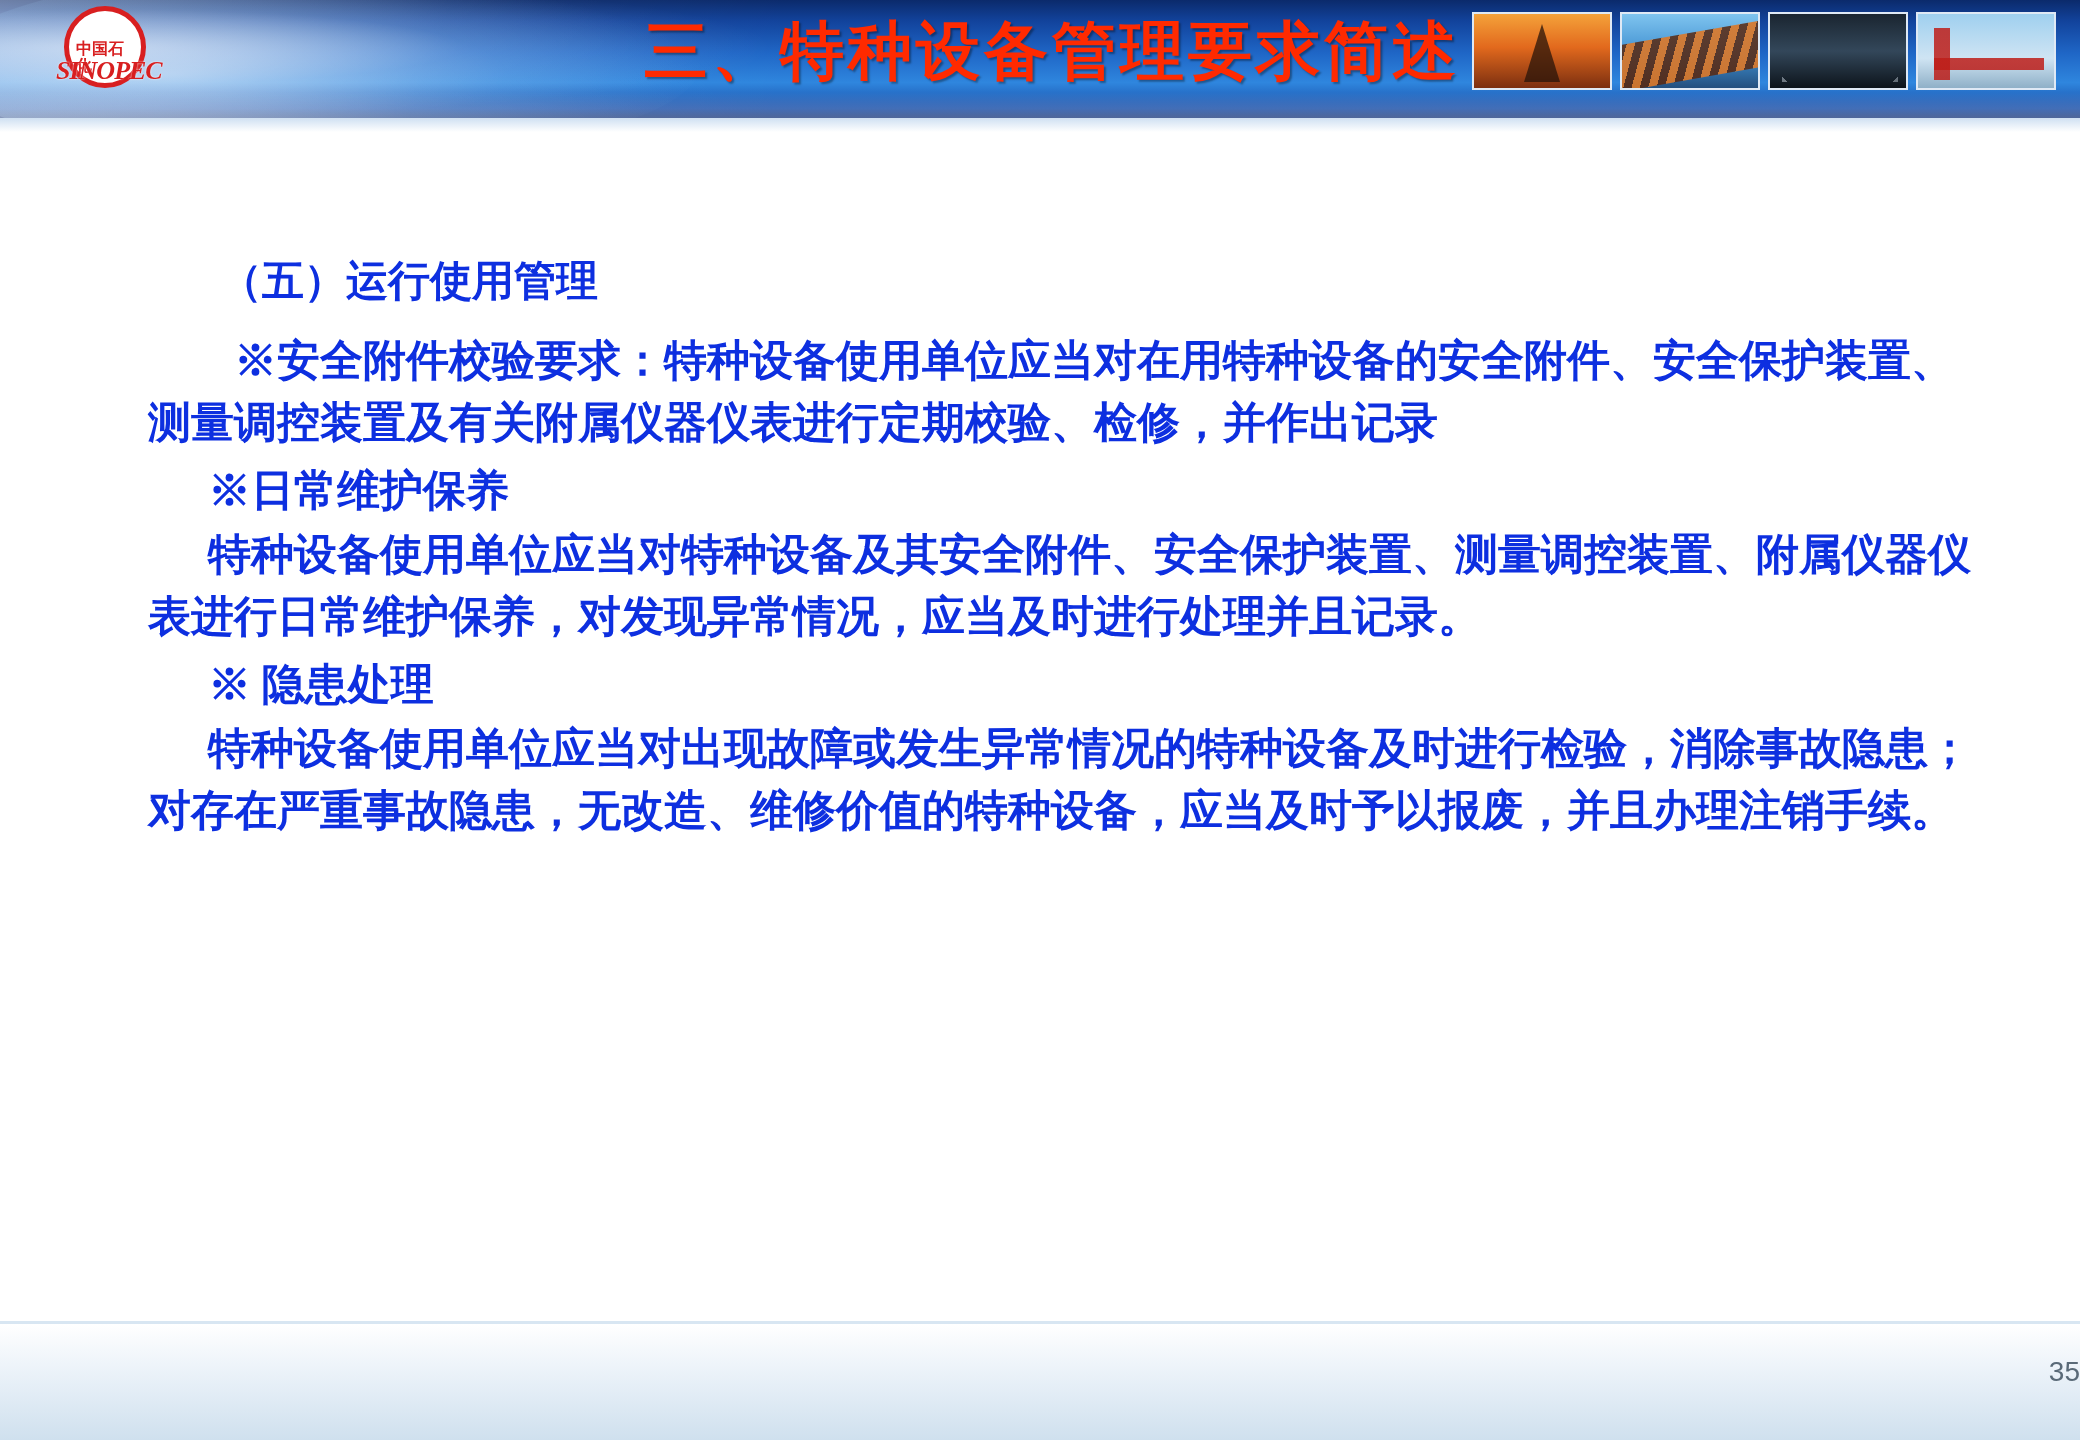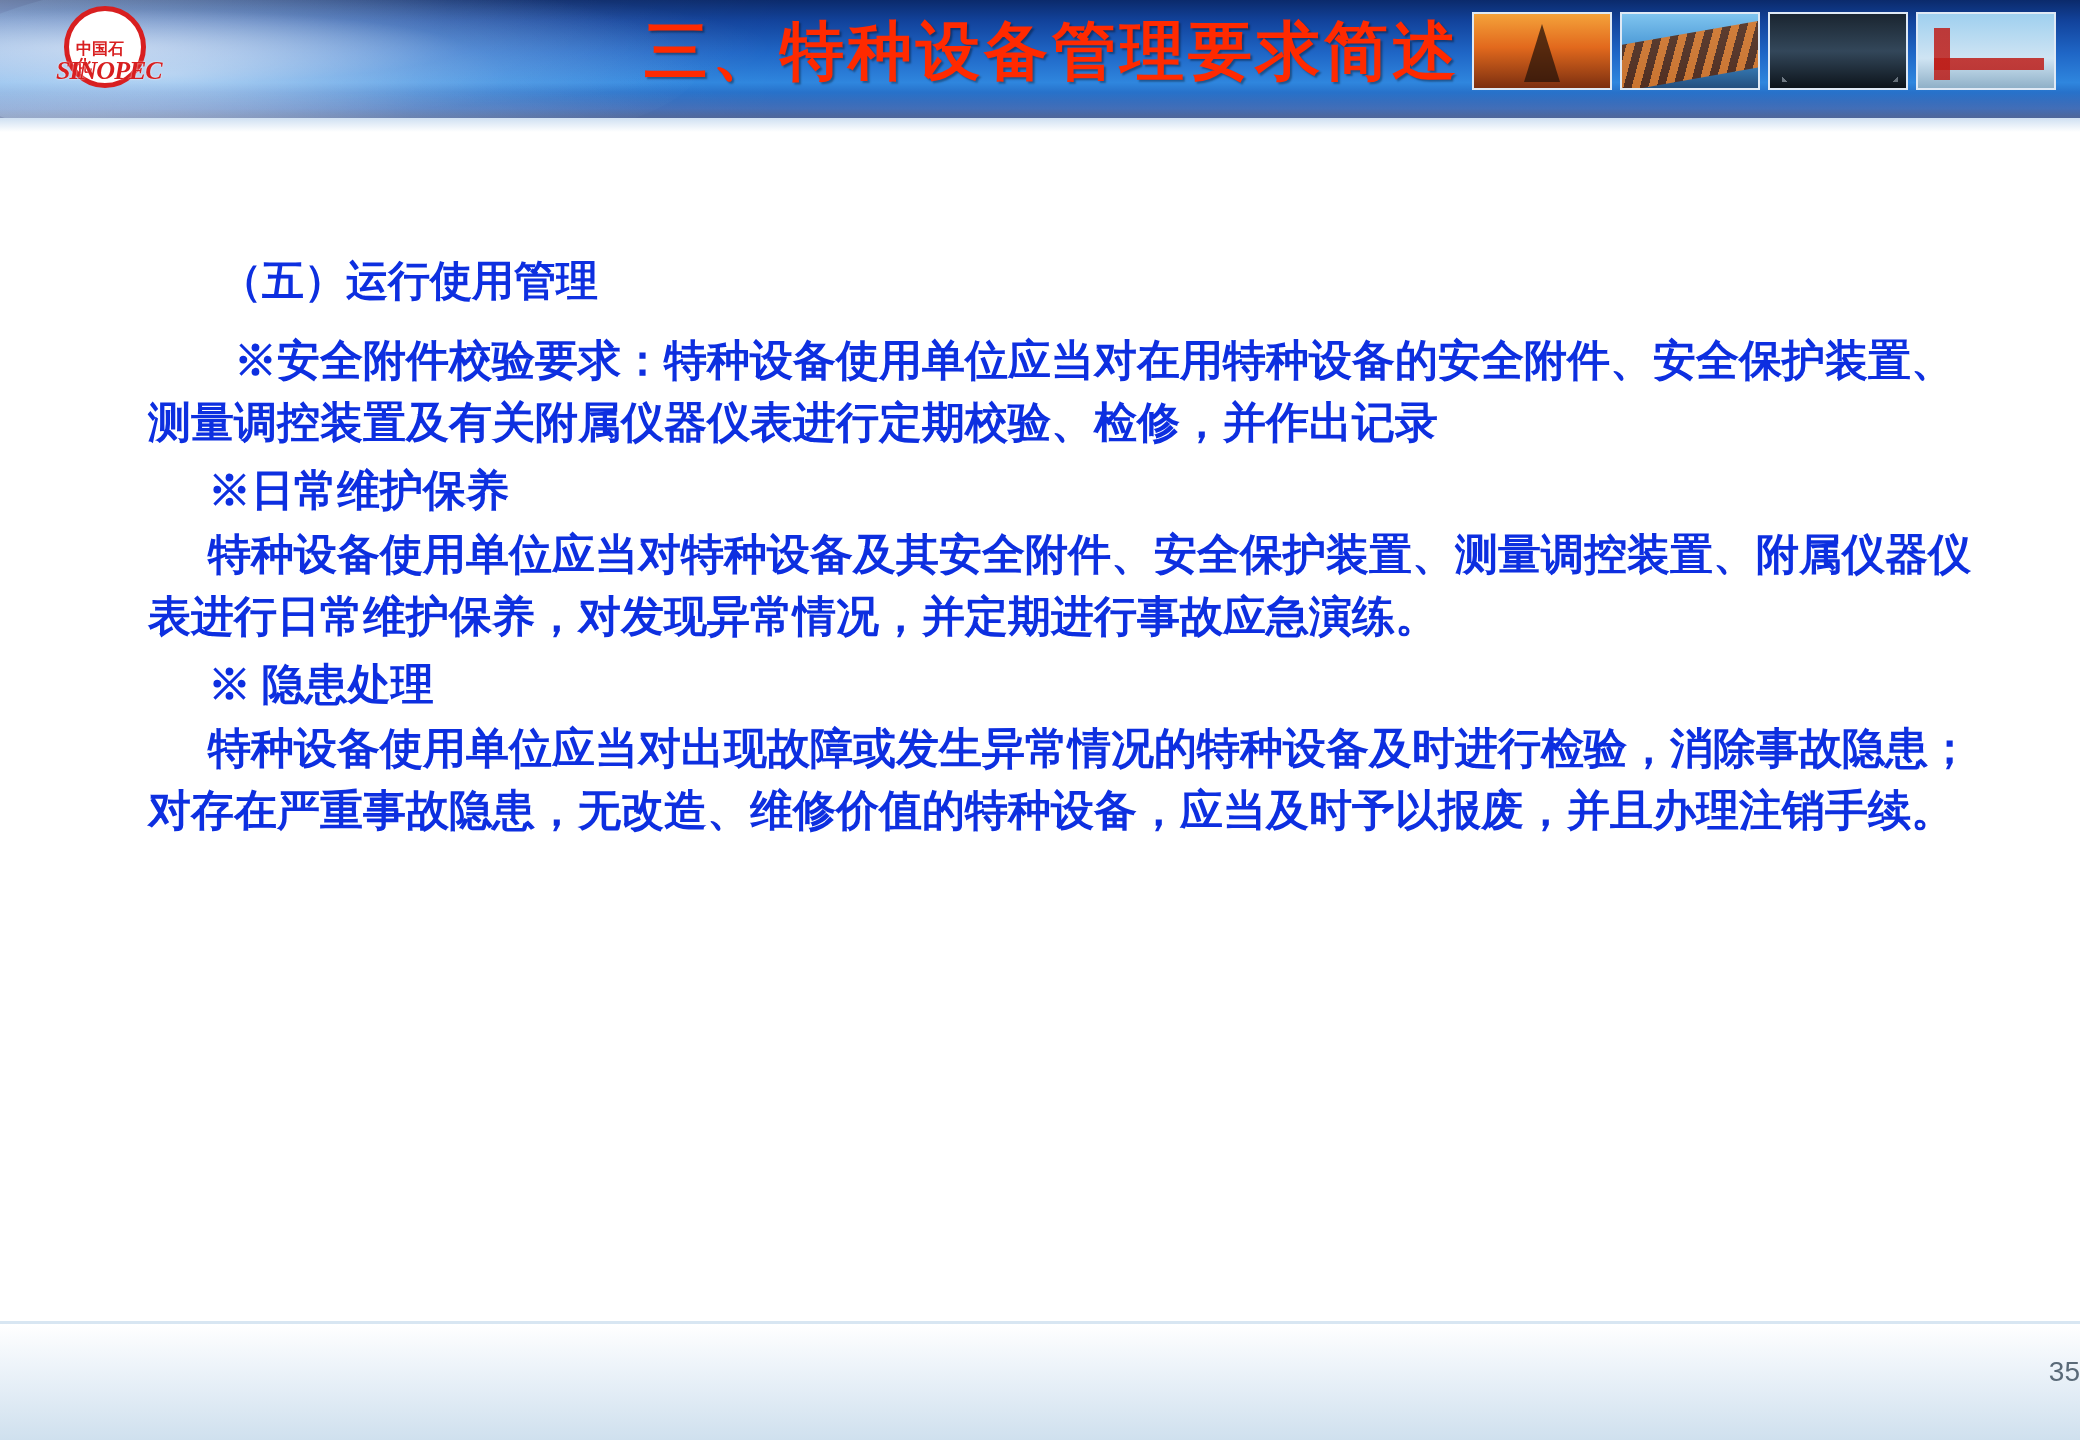--- a/index.html
+++ b/index.html
@@ -294,21 +294,21 @@
   <div class="body-area">
     <div class="content">
 
       <p class="para heading-sub">（五）运行使用管理</p>
 
 
       <p class="para indent-1 gap-top">※安全附件校验要求：特种设备使用单位应当对在用特种设备的安全附件、安全保护装置、测量调控装置及有关附属仪器仪表进行定期校验、检修，并作出记录</p>
 
       <p class="para indent-2 gap-top">※日常维护保养</p>
 
-      <p class="para indent-2">特种设备使用单位应当对特种设备及其安全附件、安全保护装置、测量调控装置、附属仪器仪表进行日常维护保养，对发现异常情况，并定期进行事故应急演练。</p>
+      <p class="para indent-2">特种设备使用单位应当对特种设备及其安全附件、安全保护装置、测量调控装置、附属仪器仪表进行日常维护保养，对发现异常情况，应当及时进行处理并且记录。</p>
 
       <p class="para indent-2 gap-top">※ 隐患处理</p>
 
       <p class="para indent-2">特种设备使用单位应当对出现故障或发生异常情况的特种设备及时进行检验，消除事故隐患；对存在严重事故隐患，无改造、维修价值的特种设备，应当及时予以报废，并且办理注销手续。</p>
 
     </div>
   </div>
 
   <div class="footer">
     <div class="page-number">35</div>

